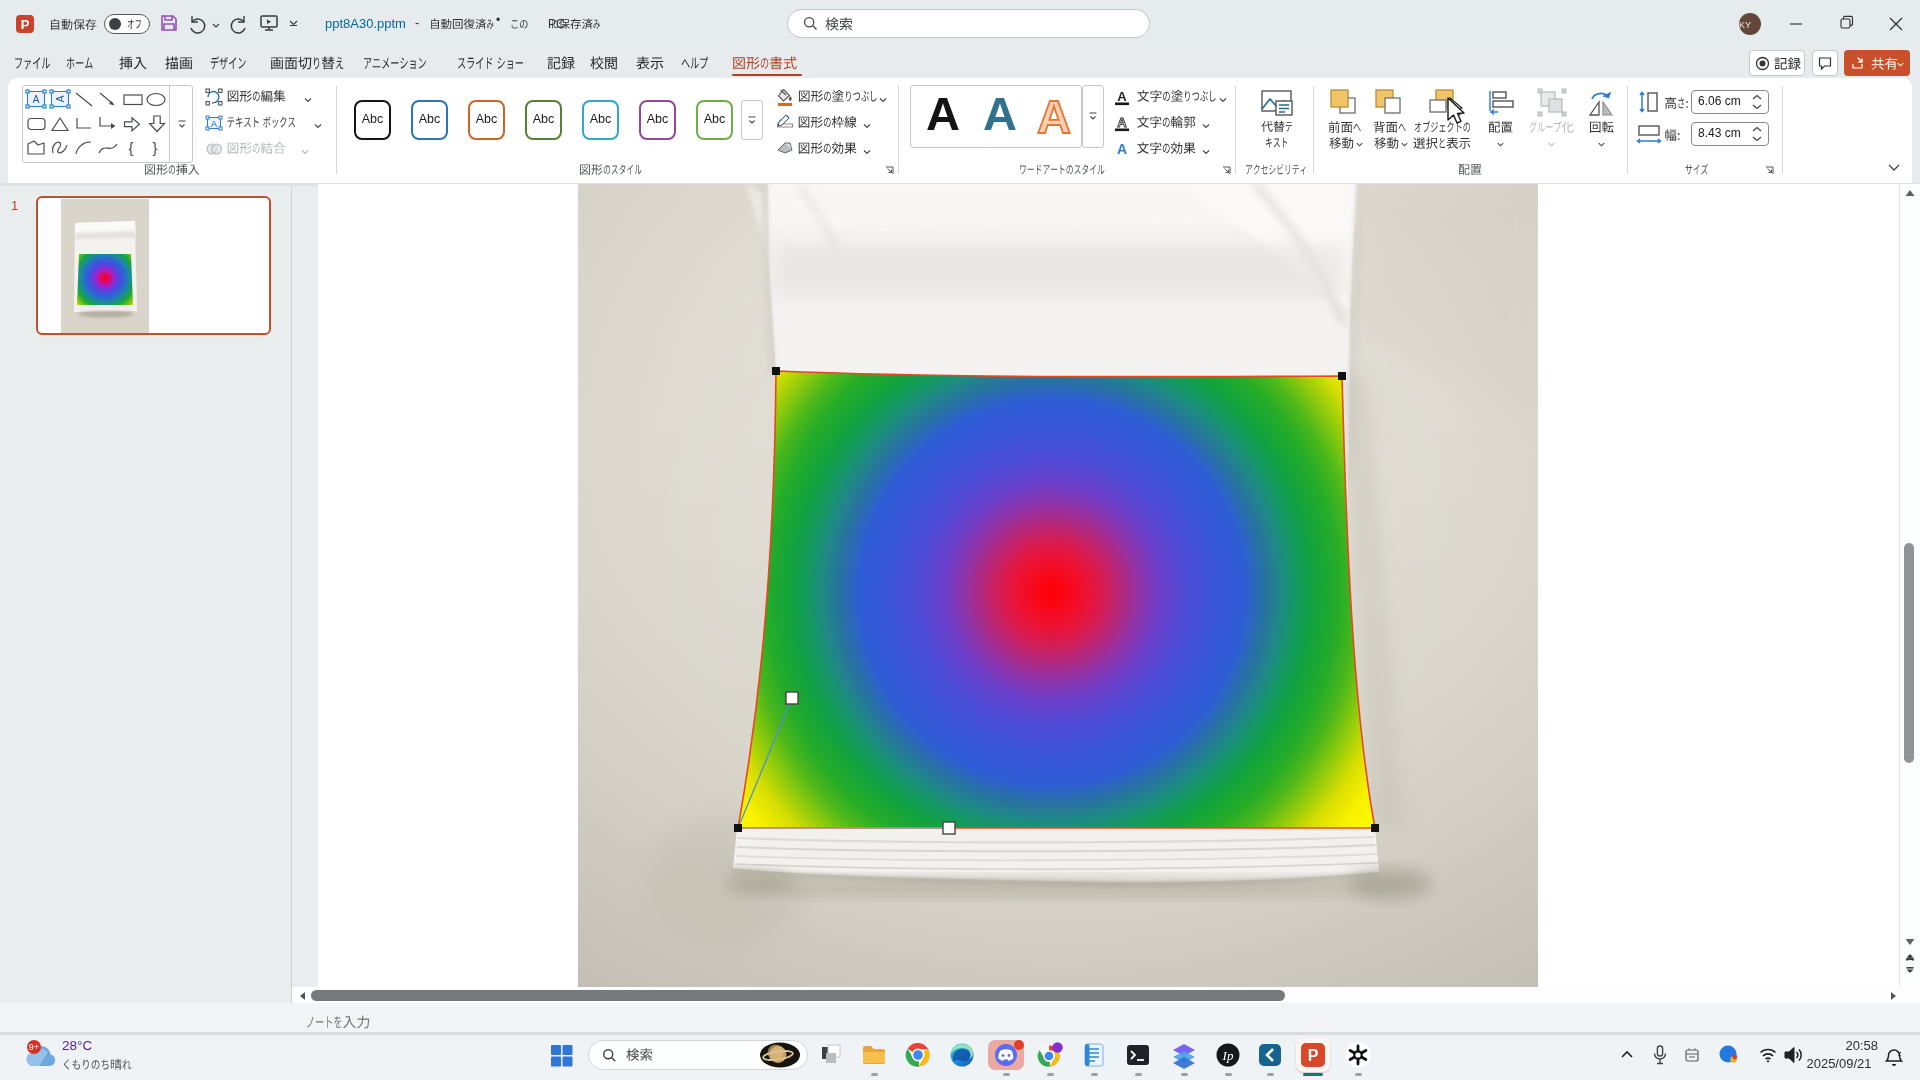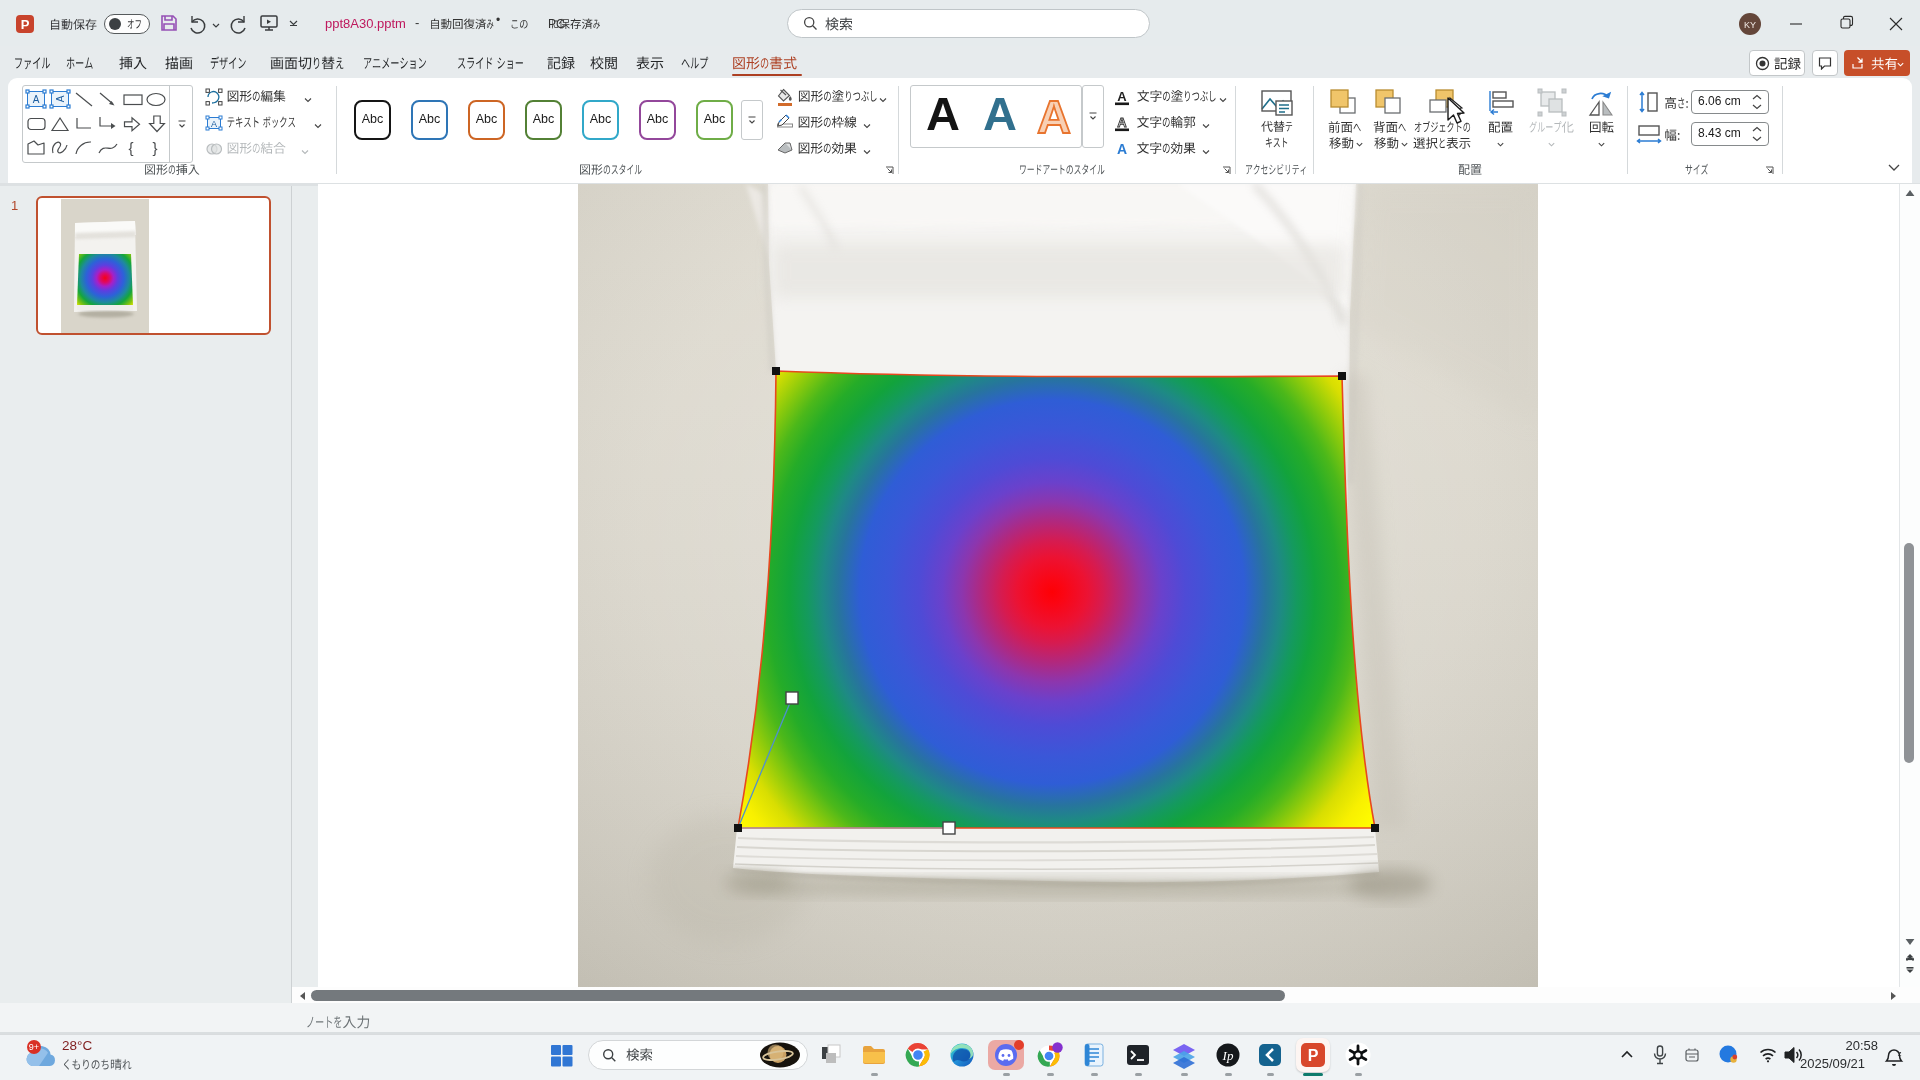--- a/index.html
+++ b/index.html
@@ -34,21 +34,21 @@
         <path d="M16 9 a7 7 0 1 0 1 6"></path>
         <path d="M16 3 v6 h-6" stroke-width="1.4"></path>
       </g>
 <g transform="translate(72,1)">
         <rect x="1" y="2" width="16" height="11" rx="1.2"></rect>
         <path d="M9 13 v3 M5 16 h8"></path>
         <path d="M7 5.5 l4 2.2 l-4 2.2 z" fill="#3a3d3f" stroke="none"></path>
       </g>
 <path d="M102 8 l3.5 3.5 l3.5 -3.5 M102 12.5 h7" stroke-width="1.2"></path>
 </svg>
-    <div class="abs" style="left:325px;top:16px;font-size:13px;color:#be185d">ppt8A30.pptm</div>
+    <div class="abs" style="left:325px;top:16px;font-size:13px;color:#0369a1">ppt8A30.pptm</div>
     <div class="abs" style="left:415px;top:15px;font-size:13px;color:#333">-</div>
     <svg style="position:absolute;left:429.0px;top:14.7px;overflow:visible" width="67" height="17" viewBox="0 -13.3 67 17.1">
       <path d="M2.7 -4.7H8.9V-3H2.7ZM2.7 -5.5V-7.3H8.9V-5.5ZM2.7 -2.2H8.9V-0.5H2.7ZM5.2 -9.7C5.1 -9.2 5 -8.6 4.8 -8.1H1.9V0.9H2.7V0.3H8.9V0.9H9.8V-8.1H5.7C5.9 -8.5 6 -9.1 6.2 -9.5Z M19 -9.5C19 -8.6 19 -7.8 19 -7H17.6V-6.2H19C18.9 -4 18.6 -2.1 17.6 -0.8V-0.8L15.3 -0.6V-1.5H17.5V-2.2H15.3V-2.9H17.5V-6.3H15.3V-7H17.7V-7.7H15.3V-8.5C16.1 -8.6 16.9 -8.7 17.5 -8.9L17.1 -9.5C15.9 -9.3 13.8 -9.1 12.1 -9C12.2 -8.8 12.3 -8.5 12.3 -8.3C13 -8.4 13.7 -8.4 14.5 -8.5V-7.7H12V-7H14.5V-6.3H12.3V-2.9H14.5V-2.2H12.3V-1.5H14.5V-0.5L12 -0.3L12.1 0.5C13.4 0.4 15.2 0.2 17 -0C16.8 0.1 16.6 0.2 16.5 0.4C16.7 0.5 17 0.8 17.1 1C19.1 -0.6 19.7 -3.1 19.8 -6.2H21.4C21.3 -2 21.2 -0.4 20.9 -0.1C20.8 0.1 20.7 0.1 20.5 0.1C20.3 0.1 19.8 0.1 19.2 0C19.4 0.3 19.4 0.6 19.5 0.9C20 0.9 20.6 0.9 20.9 0.9C21.2 0.8 21.5 0.7 21.7 0.4C22 -0.1 22.2 -1.7 22.3 -6.5C22.3 -6.6 22.3 -7 22.3 -7H19.8C19.9 -7.8 19.9 -8.6 19.9 -9.5ZM13 -4.3H14.5V-3.4H13ZM15.3 -4.3H16.8V-3.4H15.3ZM13 -5.7H14.5V-4.9H13ZM15.3 -5.7H16.8V-4.9H15.3Z M27.3 -5.8H30.1V-3.1H27.3ZM26.5 -6.5V-2.3H31V-6.5ZM23.9 -9.2V0.9H24.8V0.3H32.6V0.9H33.6V-9.2ZM24.8 -0.5V-8.3H32.6V-0.5Z M40.2 -5.1H43.8V-4.3H40.2ZM40.2 -6.4H43.8V-5.6H40.2ZM37.3 -9.7C36.8 -8.8 35.8 -7.9 34.9 -7.2C35 -7.1 35.2 -6.8 35.4 -6.6C36.3 -7.3 37.4 -8.4 38.1 -9.3ZM37.6 -7.3C36.9 -6.1 35.8 -4.9 34.7 -4.1C34.9 -3.9 35.1 -3.5 35.2 -3.3C35.7 -3.7 36.1 -4.1 36.5 -4.6V1H37.4V-5.5C37.6 -5.9 37.8 -6.2 38.1 -6.6C38.3 -6.4 38.6 -6.2 38.8 -6.1C39 -6.3 39.2 -6.6 39.4 -6.9V-3.7H40.6C40.1 -2.7 39.1 -1.9 38.1 -1.4C38.3 -1.3 38.6 -1 38.7 -0.9C39.2 -1.1 39.6 -1.5 40 -1.9C40.4 -1.4 40.8 -1 41.3 -0.6C40.3 -0.2 39.2 0.1 38 0.2C38.2 0.4 38.3 0.7 38.4 0.9C39.7 0.7 40.9 0.4 42 -0.1C42.9 0.4 44 0.7 45.2 0.9C45.3 0.7 45.5 0.4 45.7 0.2C44.6 0 43.6 -0.2 42.8 -0.6C43.6 -1.1 44.3 -1.8 44.7 -2.7L44.1 -2.9L44 -2.9H41C41.2 -3.1 41.4 -3.4 41.5 -3.7L41.5 -3.7H44.7V-7H39.5C39.7 -7.3 39.8 -7.5 40 -7.8H45.4V-8.5H40.4C40.5 -8.8 40.7 -9.1 40.8 -9.5L39.9 -9.7C39.5 -8.5 38.9 -7.4 38.1 -6.7L38.4 -7ZM40.6 -2.3H43.5C43.1 -1.8 42.6 -1.3 42 -1C41.4 -1.4 41 -1.8 40.6 -2.3Z M47 -8.9C47.8 -8.6 48.7 -8.1 49.1 -7.6L49.6 -8.3C49.2 -8.7 48.3 -9.2 47.5 -9.6ZM46.4 -5.8C47.2 -5.5 48.1 -5 48.5 -4.6L49 -5.3C48.6 -5.7 47.6 -6.2 46.9 -6.5ZM46.8 0.2 47.5 0.8C48.2 -0.3 48.9 -1.8 49.5 -3L48.8 -3.5C48.2 -2.2 47.4 -0.7 46.8 0.2ZM52.9 -9.7V-8.5H49.7V-7.7H50.9C51.4 -7 51.9 -6.5 52.6 -6C51.6 -5.6 50.5 -5.3 49.3 -5.1C49.5 -4.9 49.7 -4.5 49.8 -4.4C51.1 -4.6 52.3 -5 53.3 -5.6C54.3 -5.1 55.4 -4.7 56.7 -4.5C56.8 -4.7 57 -5 57.2 -5.2C56 -5.4 55 -5.7 54.1 -6.1C54.7 -6.5 55.3 -7 55.6 -7.7H56.9V-8.5H53.7V-9.7ZM54.7 -7.7C54.3 -7.2 53.9 -6.8 53.3 -6.5C52.8 -6.8 52.3 -7.2 51.8 -7.7ZM55.1 -3.1V-2H51.5C51.5 -2.4 51.5 -2.7 51.5 -3V-3.1ZM50.7 -4.5V-3C50.7 -2 50.5 -0.5 49.2 0.6C49.4 0.7 49.7 0.9 49.9 1C50.7 0.4 51.1 -0.4 51.3 -1.3H55.1V0.9H56V-4.5H55.1V-3.9H51.5V-4.5Z M63.8 -5.9 63.2 -6C63.2 -5.7 63.2 -5.3 63.2 -5C63.2 -4.7 63.2 -4.4 63.2 -4.1C62.6 -4.5 61.9 -4.9 61.1 -5C61.4 -6.1 61.8 -7.3 62 -7.8C62 -7.9 62.1 -8 62.2 -8.2L61.8 -8.6C61.7 -8.6 61.6 -8.5 61.4 -8.5C61.1 -8.5 60.1 -8.4 59.7 -8.4C59.6 -8.4 59.4 -8.4 59.2 -8.4L59.2 -7.5C59.4 -7.5 59.6 -7.6 59.7 -7.6C60.1 -7.6 61 -7.7 61.3 -7.7C61.1 -7 60.8 -6 60.5 -5.1C59.1 -5 58 -3.7 58 -2C58 -1 58.5 -0.4 59 -0.4C59.4 -0.4 59.7 -0.6 60 -1.2C60.2 -1.9 60.6 -3.2 60.9 -4.2C61.7 -4.1 62.4 -3.7 63 -3.2C62.8 -1.9 62.3 -0.7 61.1 0.1L61.6 0.7C62.7 -0.1 63.2 -1.2 63.5 -2.7C63.8 -2.4 64.1 -2.1 64.3 -1.8L64.6 -2.8C64.3 -3.1 64 -3.4 63.7 -3.7C63.8 -4.4 63.8 -5.1 63.8 -5.9ZM60.3 -4.3C60 -3.4 59.7 -2.3 59.5 -1.7C59.3 -1.4 59.2 -1.3 59 -1.3C58.8 -1.3 58.6 -1.6 58.6 -2.1C58.6 -3.1 59.2 -4.1 60.3 -4.3Z" fill="#333"></path>
     </svg>
     <div class="abs" style="left:496px;top:13px;font-size:12px;color:#333">•</div>
     <svg style="position:absolute;left:510.0px;top:14.7px;overflow:visible" width="20" height="17" viewBox="0 -13.3 20 17.1">
       <path d="M2.2 -8.1V-7.1C2.9 -7.1 3.7 -7 4.6 -7C5.4 -7 6.4 -7.1 7.1 -7.1V-8.1C6.4 -8 5.5 -7.9 4.6 -7.9C3.7 -7.9 2.8 -8 2.2 -8.1ZM2.5 -3.4 1.8 -3.5C1.7 -3.1 1.6 -2.5 1.6 -1.9C1.6 -0.5 2.7 0.3 4.5 0.3C5.9 0.3 7 0.1 7.7 -0.1L7.7 -1.1C7 -0.8 5.8 -0.6 4.5 -0.6C3.1 -0.6 2.3 -1.3 2.3 -2.1C2.3 -2.6 2.4 -3 2.5 -3.4Z M13.6 -7.4C13.5 -6.3 13.3 -5.2 13.1 -4.3C12.6 -2.3 12.1 -1.6 11.7 -1.6C11.3 -1.6 10.7 -2.2 10.7 -3.7C10.7 -5.2 11.8 -7.1 13.6 -7.4ZM14.3 -7.4C15.9 -7.2 16.8 -5.8 16.8 -4.1C16.8 -2.1 15.6 -1 14.5 -0.6C14.3 -0.6 14 -0.5 13.7 -0.5L14.1 0.4C16.3 0 17.6 -1.6 17.6 -4C17.6 -6.4 16.2 -8.3 14 -8.3C11.8 -8.3 10 -6.1 10 -3.6C10 -1.7 10.8 -0.5 11.6 -0.5C12.5 -0.5 13.2 -1.7 13.8 -4.1C14 -5.2 14.2 -6.3 14.3 -7.4Z" fill="#333"></path>
     </svg>
     <div class="abs" style="left:548px;top:17px;font-size:12px;color:#333">PC</div>
     <svg style="position:absolute;left:551.0px;top:14.7px;overflow:visible" width="51" height="17" viewBox="0 -13.3 51 17.1">
@@ -56,21 +56,21 @@
     </svg>
     <div class="abs" style="left:787px;top:9px;width:363px;height:29px;background:#fff;border:1px solid #bfc5c8;border-radius:15px"></div>
     <svg class="abs" style="left:803px;top:16px" width="15" height="15" viewBox="0 0 15 15" fill="none" stroke="#444" stroke-width="1.3">
 <circle cx="6.2" cy="6.2" r="4.6"></circle>
       <path d="M9.8 9.8 L13.5 13.5"></path>
     </svg>
     <svg style="position:absolute;left:825.0px;top:12.8px;overflow:visible" width="30" height="21" viewBox="0 -16.2 30 20.9">
       <path d="M5.7 -6.3V-2.6H8.5C8.1 -1.5 7.2 -0.4 4.7 0.4C4.9 0.6 5.2 1 5.3 1.2C7.7 0.4 8.8 -0.8 9.3 -2C10.2 -0.3 11.3 0.5 13 1.2C13.1 0.9 13.4 0.5 13.6 0.3C12 -0.3 10.8 -1 10 -2.6H12.8V-6.3H9.7V-7.6H11.9V-8.3C12.3 -8 12.7 -7.7 13.1 -7.5C13.3 -7.8 13.5 -8.2 13.7 -8.4C12.2 -9.1 10.7 -10.3 9.7 -11.7H8.7C8 -10.5 6.7 -9.3 5.2 -8.5V-8.8H3.7V-11.8H2.7V-8.8H0.7V-7.8H2.6C2.2 -5.9 1.3 -3.6 0.4 -2.5C0.6 -2.2 0.8 -1.8 1 -1.5C1.6 -2.4 2.2 -3.9 2.7 -5.4V1.1H3.7V-5.5C4.1 -4.8 4.6 -3.9 4.8 -3.5L5.4 -4.3C5.2 -4.7 4.1 -6.2 3.7 -6.7V-7.8H5.2V-7.9L5.4 -7.5C5.8 -7.7 6.2 -8 6.6 -8.2V-7.6H8.7V-6.3ZM9.2 -10.8C9.8 -10 10.7 -9.2 11.7 -8.5H6.9C7.9 -9.2 8.7 -10 9.2 -10.8ZM6.6 -5.4H8.7V-4.2C8.7 -4 8.7 -3.7 8.7 -3.5H6.6ZM9.7 -5.4H11.9V-3.5H9.6C9.7 -3.7 9.7 -4 9.7 -4.2Z M22.8 -1.4C24.1 -0.7 25.6 0.3 26.3 0.9L27.2 0.3C26.4 -0.4 24.9 -1.3 23.6 -1.9ZM18.1 -1.9C17.2 -1.1 15.9 -0.3 14.6 0.2C14.9 0.4 15.3 0.8 15.5 1C16.7 0.4 18.1 -0.6 19.1 -1.6ZM15 -8.3V-5.6H16V-7.3H19.7C19.2 -6.8 18.5 -6.2 17.9 -5.7L17.1 -6.1L16.4 -5.5C17.3 -5 18.4 -4.3 19.1 -3.8L18.1 -3.2L14.9 -3.2L15 -2.2L20.5 -2.3V1.1H21.5V-2.4L25.5 -2.5C25.8 -2.2 26.1 -2 26.3 -1.7L27.1 -2.4C26.3 -3.1 24.7 -4.2 23.5 -4.9L22.8 -4.4C23.3 -4.1 23.9 -3.7 24.4 -3.3L19.8 -3.2C21.2 -4.1 22.7 -5.2 23.9 -6.2L22.9 -6.7C22.2 -6 21.1 -5.1 20 -4.4C19.6 -4.6 19.1 -5 18.6 -5.2C19.4 -5.8 20.2 -6.5 20.9 -7.1L20.5 -7.3H26V-5.6H27V-8.3H21.5V-9.6H26.9V-10.5H21.5V-11.8H20.4V-10.5H15.1V-9.6H20.4V-8.3Z" fill="#3f4245"></path>
     </svg>
     <div class="abs" style="left:1739px;top:13px;width:22px;height:22px;background:#64463a;border-radius:50%"></div>
-    <div class="abs" style="left:1739px;top:19.5px;width:22px;text-align:center;font-size:9px;color:#f0e8e4">KY</div>
+    <div class="abs" style="left:1739px;top:19.5px;width:22px;font-size:9px;color:#f0e8e4">KY</div>
     <svg class="abs" style="left:1780px;top:13px" width="140" height="22" viewBox="0 0 140 22" fill="none" stroke="#2b2b2b" stroke-width="1.1">
 <path d="M10 11 h12"></path>
 <g transform="translate(58,0)">
         <rect x="3" y="6" width="9" height="9" rx="1.5"></rect>
         <path d="M5.5 6 v-1.2 a1.4 1.4 0 0 1 1.4 -1.4 h6 a1.6 1.6 0 0 1 1.6 1.6 v6 a1.4 1.4 0 0 1 -1.4 1.4 h-1.2"></path>
       </g>
 <g transform="translate(106,0)">
         <path d="M4 5 l12 12 M16 5 l-12 12"></path>
       </g>
 </svg>
@@ -650,21 +650,21 @@
     <svg style="position:absolute;left:306.0px;top:1010.8px;overflow:visible" width="66" height="21" viewBox="0 -16.2 66 20.9">
       <path d="M7.3 -10.1 6.4 -10.4C6.2 -8.4 5.6 -6.1 4.7 -4.5C3.9 -2.9 2.6 -1.5 1.3 -0.8L1.9 0.2C3.2 -0.6 4.5 -2.1 5.3 -3.8C6.1 -5.3 6.7 -7.3 7 -8.8C7.1 -9.2 7.2 -9.7 7.3 -10.1Z M10 -6.1V-4.7C10.3 -4.7 10.8 -4.8 11.3 -4.8C12 -4.8 15.6 -4.8 16.3 -4.8C16.7 -4.8 17.1 -4.7 17.3 -4.7V-6.1C17.1 -6 16.7 -6 16.3 -6C15.6 -6 12 -6 11.3 -6C10.8 -6 10.3 -6 10 -6.1Z M21.3 -1.2C21.3 -0.7 21.2 -0 21.2 0.4H22.1C22 -0 22 -0.8 22 -1.2L22 -5.9C23 -5.4 24.6 -4.4 25.6 -3.6L25.9 -4.8C25 -5.5 23.2 -6.5 22 -7.1V-9.4C22 -9.8 22.1 -10.4 22.1 -10.8H21.2C21.2 -10.4 21.3 -9.8 21.3 -9.4C21.3 -8.2 21.3 -2 21.3 -1.2Z M35.3 -6.2 35 -7.2C34.8 -7 34.6 -6.9 34.3 -6.7C33.8 -6.3 33.3 -6 32.6 -5.5C32.5 -6.4 32 -6.8 31.4 -6.8C31 -6.8 30.5 -6.6 30.1 -6.3C30.5 -6.9 30.8 -7.7 31 -8.5C32 -8.5 33.1 -8.6 34 -8.8L34 -9.9C33.1 -9.6 32.2 -9.5 31.2 -9.5C31.4 -10.1 31.4 -10.7 31.5 -11.1L30.7 -11.2C30.7 -10.7 30.6 -10 30.5 -9.4L29.9 -9.4C29.5 -9.4 28.9 -9.5 28.4 -9.6V-8.5C28.9 -8.5 29.5 -8.4 29.9 -8.4H30.3C29.9 -7.3 29.3 -5.9 28.2 -4.1L28.8 -3.4C29.1 -4 29.3 -4.5 29.6 -4.9C30 -5.5 30.6 -5.9 31.2 -5.9C31.6 -5.9 31.9 -5.7 32 -5.1C30.9 -4.2 29.9 -3.2 29.9 -1.5C29.9 0.2 30.9 0.6 32.2 0.6C33 0.6 34 0.5 34.7 0.4L34.7 -0.7C33.9 -0.5 32.9 -0.4 32.2 -0.4C31.3 -0.4 30.6 -0.6 30.6 -1.7C30.6 -2.6 31.2 -3.3 32 -4C32 -3.3 32 -2.4 32 -1.8H32.7L32.7 -4.5C33.4 -5 34 -5.4 34.5 -5.7C34.8 -5.9 35.1 -6.1 35.3 -6.2Z M42.6 -8.2C41.8 -4.2 40 -1.4 36.9 0.3C37.2 0.4 37.7 0.9 37.9 1.1C40.7 -0.5 42.4 -3.1 43.5 -6.7C44.1 -4.1 45.6 -1 49.1 1.1C49.3 0.8 49.7 0.4 49.9 0.2C44.4 -3.1 44.1 -8.4 44.1 -10.9H39.6V-9.8H43C43.1 -9.3 43.1 -8.7 43.2 -8.1Z M56.1 -11.7V-9.3V-8.7H51.6V-7.6H56.1C55.9 -5 54.9 -1.9 51.1 0.4C51.4 0.5 51.8 0.9 52 1.2C56 -1.3 57 -4.7 57.2 -7.6H62C61.7 -2.7 61.4 -0.7 60.9 -0.2C60.7 -0 60.5 0 60.2 0C59.9 0 59 -0 58 -0.1C58.2 0.2 58.4 0.7 58.4 1C59.3 1 60.2 1.1 60.6 1C61.2 1 61.5 0.9 61.8 0.4C62.5 -0.3 62.7 -2.4 63.1 -8.1C63.1 -8.3 63.1 -8.7 63.1 -8.7H57.2V-9.3V-11.7Z" fill="#6e7477"></path>
     </svg>
     <div class="abs" style="left:0px;top:1034px;width:1920px;height:46px;background:#f0f3f5;border-top:1px solid #d9dcde"></div>
     <svg class="abs" style="left:23px;top:1038px" width="36" height="34" viewBox="0 0 36 34">
 <path d="M9 28 a7 7 0 0 1 1 -13.8 a9 9 0 0 1 17.5 2.4 a5.8 5.8 0 0 1 -0.6 11.4 z" fill="#6ea8de"></path>
 <path d="M9 28 a7 7 0 0 1 1 -13.8 a9 9 0 0 1 15 0.5 L 16 28 z" fill="#94c0ea"></path>
 <circle cx="11" cy="9" r="7" fill="#d93025"></circle>
 <text x="11" y="12" font-size="9" fill="#fff" text-anchor="middle" font-family="Liberation Sans">9+</text>
     </svg>
-    <div class="abs" style="left:62px;top:1038px;font-size:13.5px;color:#7f1d1d">28°C</div>
+    <div class="abs" style="left:62px;top:1038px;font-size:13.5px;color:#4c1d95">28°C</div>
     <svg style="position:absolute;left:62.0px;top:1055.1px;overflow:visible" width="72" height="18" viewBox="0 -13.9 72 17.9">
       <path d="M6.8 -8.9 6 -9.6C5.9 -9.4 5.7 -9.1 5.5 -8.8C4.8 -8 3.4 -6.6 2.7 -5.8C1.8 -4.9 1.7 -4.4 2.6 -3.4C3.5 -2.5 5 -1 5.6 -0.1C5.9 0.2 6.1 0.5 6.3 0.8L7 -0C6 -1.3 4.3 -3 3.4 -3.9C2.8 -4.5 2.8 -4.7 3.4 -5.3C4.1 -6.1 5.4 -7.5 6.1 -8.2C6.3 -8.3 6.6 -8.7 6.8 -8.9Z M10.5 -4.9 10.5 -3.9C11.1 -3.7 11.8 -3.6 12.5 -3.5C12.5 -2.9 12.4 -2.5 12.4 -2.1C12.4 -0.2 13.5 0.6 14.8 0.6C16.7 0.6 18 -0.5 18 -2.3C18 -3.3 17.6 -4.2 17 -5.1L16.1 -4.9C16.8 -4.1 17.2 -3.2 17.2 -2.4C17.2 -1.2 16.2 -0.4 14.8 -0.4C13.7 -0.4 13.2 -1.1 13.2 -2.3C13.2 -2.6 13.2 -3 13.2 -3.5H13.6C14.2 -3.5 14.8 -3.5 15.5 -3.6L15.5 -4.5C14.8 -4.4 14.1 -4.3 13.5 -4.3H13.3L13.5 -6.5H13.6C14.4 -6.5 14.9 -6.5 15.5 -6.6L15.5 -7.5C15 -7.4 14.3 -7.4 13.6 -7.4L13.7 -8.6C13.8 -8.9 13.8 -9.1 13.9 -9.4L13 -9.5C13 -9.3 13 -9.1 13 -8.7L12.9 -7.4C12.2 -7.5 11.4 -7.6 10.8 -7.8L10.7 -7C11.3 -6.8 12.1 -6.6 12.8 -6.5L12.6 -4.4C11.9 -4.4 11.2 -4.6 10.5 -4.9Z M22.5 -9.5 21.6 -9.5C21.6 -9.2 21.6 -8.8 21.5 -8.5C21.4 -7.5 21.2 -5.7 21.2 -4.6C21.2 -3.8 21.3 -3.1 21.3 -2.7L22.1 -2.8C22 -3.4 22 -3.8 22.1 -4.2C22.2 -5.8 23.3 -8 24.5 -8C25.5 -8 26 -6.6 26 -4.7C26 -1.7 24.4 -0.6 22.3 -0.3L22.8 0.6C25.1 0.1 26.8 -1.4 26.8 -4.7C26.8 -7.3 25.9 -8.9 24.6 -8.9C23.4 -8.9 22.4 -7.4 22 -6.1C22.1 -7 22.3 -8.6 22.5 -9.5Z M33.4 -7.7C33.3 -6.6 33.1 -5.5 32.8 -4.5C32.3 -2.4 31.8 -1.6 31.4 -1.6C31 -1.6 30.4 -2.3 30.4 -3.8C30.4 -5.4 31.5 -7.4 33.4 -7.7ZM34.2 -7.7C35.8 -7.5 36.7 -6 36.7 -4.2C36.7 -2.2 35.5 -1 34.3 -0.7C34.1 -0.6 33.8 -0.6 33.5 -0.5L33.9 0.4C36.2 0 37.5 -1.7 37.5 -4.2C37.5 -6.6 36.1 -8.6 33.8 -8.6C31.5 -8.6 29.6 -6.3 29.6 -3.7C29.6 -1.8 30.5 -0.5 31.4 -0.5C32.2 -0.5 33 -1.8 33.6 -4.3C33.9 -5.4 34 -6.6 34.2 -7.7Z M39.5 -7.9 39.5 -6.9C40 -6.9 40.7 -6.8 41.3 -6.8H41.3C41.1 -5.5 40.7 -3.7 40.2 -2.5L40.9 -2.2C41 -2.4 41.1 -2.6 41.2 -2.8C41.9 -3.7 42.9 -4.2 44.1 -4.2C45.2 -4.2 45.8 -3.5 45.8 -2.6C45.8 -0.7 43.6 -0.2 41.4 -0.6L41.6 0.4C44.5 0.8 46.6 -0.2 46.6 -2.7C46.6 -4.1 45.7 -5 44.1 -5C43.1 -5 42.3 -4.7 41.4 -4C41.6 -4.7 41.9 -5.8 42 -6.8C43.3 -6.9 44.8 -7.1 45.9 -7.3L45.9 -8.3C44.7 -7.9 43.3 -7.8 42.2 -7.7L42.3 -8.4C42.3 -8.7 42.4 -9.1 42.5 -9.4L41.6 -9.5C41.6 -9.1 41.6 -8.8 41.6 -8.5L41.5 -7.7H41.3C40.7 -7.7 40 -7.8 39.5 -7.9Z M51.2 -5V-2.2H49.7V-5ZM51.2 -5.8H49.7V-8.4H51.2ZM48.9 -9.3V-0.4H49.7V-1.4H51.9V-9.3ZM55.6 -10.1V-9.1H52.8V-8.4H55.6V-7.7H53.1V-7H55.6V-6.2H52.5V-5.5H59.5V-6.2H56.5V-7H59.1V-7.7H56.5V-8.4H59.3V-9.1H56.5V-10.1ZM57.9 -4.1V-3.2H54.2V-4.1ZM53.4 -4.8V0.9H54.2V-1H57.9V0C57.9 0.2 57.9 0.2 57.7 0.2C57.6 0.2 57.1 0.2 56.5 0.2C56.6 0.4 56.7 0.7 56.8 0.9C57.5 0.9 58 0.9 58.4 0.8C58.7 0.7 58.8 0.5 58.8 0V-4.8ZM54.2 -2.5H57.9V-1.6H54.2Z M62.8 -8.6 62.8 -7.5C62.3 -7.4 61.7 -7.3 61.4 -7.3C61.2 -7.3 61 -7.3 60.8 -7.3L60.8 -6.3L62.7 -6.6L62.6 -5.4C62.2 -4.5 61.1 -2.6 60.5 -1.8L61 -1C61.5 -1.8 62.1 -2.9 62.6 -3.8L62.6 -3.3C62.5 -2 62.5 -1.4 62.5 -0.3C62.5 -0.1 62.5 0.2 62.5 0.5H63.3C63.3 0.2 63.3 -0.1 63.3 -0.3C63.2 -1.3 63.3 -2.1 63.3 -3.2C63.3 -3.6 63.3 -4.1 63.3 -4.6C64.2 -5.8 65.3 -6.9 66.1 -6.9C66.6 -6.9 66.9 -6.6 66.9 -5.9C66.9 -4.7 66.5 -2.8 66.5 -1.4C66.5 -0.4 67 0.1 67.6 0.1C68.2 0.1 68.8 -0.3 69.4 -0.9L69.2 -1.9C68.7 -1.3 68.2 -0.9 67.8 -0.9C67.4 -0.9 67.3 -1.3 67.3 -1.7C67.3 -2.9 67.6 -5 67.6 -6.2C67.6 -7.1 67.2 -7.8 66.3 -7.8C65.3 -7.8 64.1 -6.6 63.3 -5.7L63.4 -6.4C63.5 -6.7 63.7 -7.1 63.8 -7.3L63.5 -7.7L63.5 -7.7C63.6 -8.5 63.6 -9.2 63.7 -9.5L62.8 -9.5C62.8 -9.2 62.8 -8.9 62.8 -8.6Z" fill="#4e5356"></path>
     </svg>
     <svg class="abs" style="left:550px;top:1044px" width="23" height="23" viewBox="0 0 23 23" fill="#3076d4">
 <rect x="1" y="1" width="10" height="10" rx="1"></rect>
       <rect x="12.5" y="1" width="10" height="10" rx="1"></rect>
 <rect x="1" y="12.5" width="10" height="10" rx="1"></rect>
       <rect x="12.5" y="12.5" width="10" height="10" rx="1"></rect>
     </svg>
     <div class="abs" style="left:588px;top:1040px;width:220px;height:30px;background:#fdfefe;border:1px solid #d3d6d8;border-radius:16px"></div>
@@ -807,18 +807,18 @@
     </svg>
     <svg class="abs" style="left:1758px;top:1045px" width="20" height="20" viewBox="0 0 20 20" fill="none" stroke="#1f2123" stroke-width="1.6">
 <path d="M2.5 7.5 a11 11 0 0 1 15 0 M5 10.8 a7.5 7.5 0 0 1 10 0 M7.6 14 a4 4 0 0 1 4.8 0"></path>
 <circle cx="10" cy="16.3" r="1.1" fill="#1f2123" stroke="none"></circle>
     </svg>
     <svg class="abs" style="left:1782px;top:1044px" width="22" height="22" viewBox="0 0 22 22" fill="none" stroke="#1f2123" stroke-width="1.5">
 <path d="M3 8 v6 h4 l5 4.5 v-15 L7 8 z" fill="#1f2123" stroke-width="1"></path>
 <path d="M14.5 8 a4.5 4.5 0 0 1 0 6 M17 5.5 a8 8 0 0 1 0 11"></path>
     </svg>
     <div class="abs" style="left:1828px;top:1038px;width:50px;text-align:right;font-size:13px;color:#2b2d2f">20:58</div>
-    <div class="abs" style="left:1800px;top:1056px;width:78px;text-align:left;font-size:13px;color:#2b2d2f">2025/09/21</div>
+    <div class="abs" style="left:1800px;top:1056px;width:78px;text-align:center;font-size:13px;color:#2b2d2f">2025/09/21</div>
     <svg class="abs" style="left:1884px;top:1048px" width="20" height="20" viewBox="0 0 20 20">
 <path d="M10 2 a5.5 5.5 0 0 1 5.5 5.5 c0 3 1 4.5 2 5.5 h-15 c1 -1 2 -2.5 2 -5.5 A5.5 5.5 0 0 1 10 2 z" fill="none" stroke="#1f2123" stroke-width="1.5"></path>
 <path d="M8 16 a2 2 0 0 0 4 0" fill="#1f2123"></path>
 <text x="14" y="8" font-size="7" fill="#1f2123" font-family="Liberation Sans">z</text>
     </svg>
   </div>
 </body></html>

